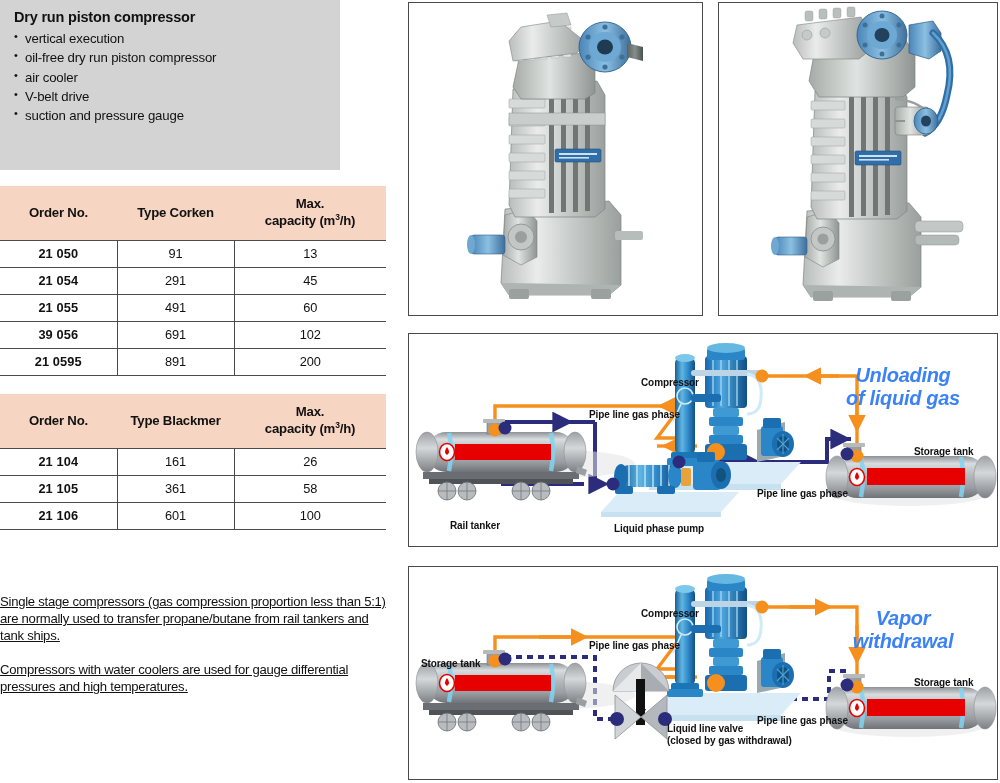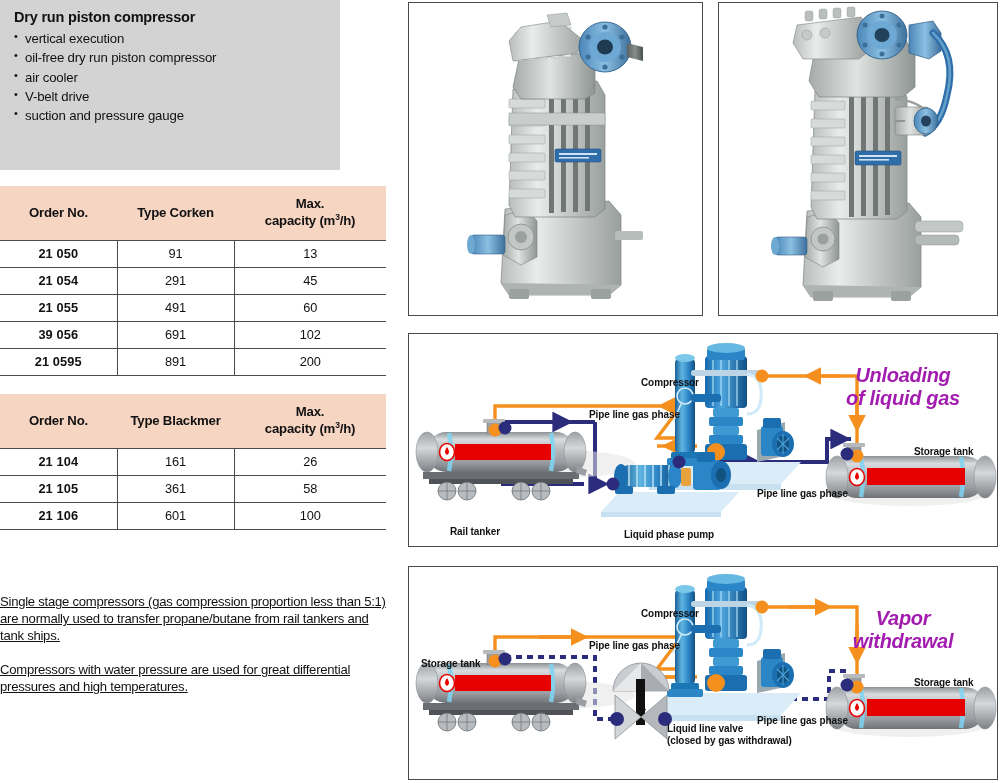--- a/index.html
+++ b/index.html
@@ -65,31 +65,31 @@
   .panel{position:absolute;border:1px solid #4a4a4a;background:#fff;box-sizing:border-box;}
   .photo-panel-1{left:408px;top:2px;width:295px;height:314px;}
   .photo-panel-2{left:718px;top:2px;width:280px;height:314px;}
   .diagram-panel-1{left:408px;top:333px;width:590px;height:214px;}
   .diagram-panel-2{left:408px;top:566px;width:590px;height:214px;}
 
   .panel-inner{position:absolute;left:0;top:0;width:100%;height:100%;overflow:hidden;}
 
   .diag-title{
     position:absolute;font-style:italic;font-weight:bold;
-    font-size:20px;color:#a21caf;text-align:center;line-height:1.15;
+    font-size:20px;color:#3b82f6;text-align:center;line-height:1.15;
     letter-spacing:-0.3px;
   }
   .d1-title{right:14px;top:30px;width:160px;}
   .d2-title{right:14px;top:40px;width:160px;}
 
   .lbl{
     position:absolute;font-size:10px;font-weight:bold;color:#111;
     letter-spacing:-0.1px;white-space:nowrap;line-height:1.22;
   }
-  .lbl.c{transform:translateX(-50%);margin-top:6px;}
+  .lbl.c{transform:translateX(-50%);}
 
   svg{display:block;}
 </style>
 </head>
 <body>
 
 <div class="page">
 
   <div class="feature-box">
     <div class="feature-title">Dry run piston compressor</div>
@@ -177,21 +177,21 @@
       <tr>
         <td class="order">21 106</td>
         <td>601</td>
         <td>100</td>
       </tr>
     </tbody>
   </table>
 
   <div class="notes">
     <p>Single stage compressors (gas compression proportion less than 5:1) are normally used to transfer propane/butane from rail tankers and tank ships.</p>
-    <p>Compressors with water pressure are used for great differential pressures and high temperatures.</p>
+    <p>Compressors with water coolers are used for gauge differential pressures and high temperatures.</p>
   </div>
 
   <div class="panel photo-panel-1">
     <div class="panel-inner">
       <svg width="293" height="312" viewBox="0 0 293 312">
         <defs>
           <linearGradient id="mtl1" x1="0" y1="0" x2="1" y2="0">
             <stop offset="0" stop-color="#b9bdbb"></stop>
               <stop offset="0.3" stop-color="#e9ecea"></stop>
             <stop offset="0.6" stop-color="#c6cac8"></stop>
@@ -535,21 +535,21 @@
       </svg>
 
       <div class="diag-title d1-title">
         <span>Unloading</span><br>
         <span>of liquid gas</span>
       </div>
       <div class="lbl" style="left:232px;top:43px;">Compressor</div>
       <div class="lbl" style="left:180px;top:75px;">Pipe line gas phase</div>
       <div class="lbl" style="left:348px;top:154px;">Pipe line gas phase</div>
       <div class="lbl c" style="left:66px;top:186px;">Rail tanker</div>
-      <div class="lbl c" style="left:260px;top:189px;">Liquid phase pump</div>
+      <div class="lbl c" style="left:250px;top:189px;">Liquid phase pump</div>
       <div class="lbl" style="left:505px;top:112px;">Storage tank</div>
     </div>
   </div>
 
   <div class="panel diagram-panel-2">
     <div class="panel-inner">
       <svg width="588" height="212" viewBox="0 0 588 212">
         <rect x="0" y="0" width="588" height="212" fill="#ffffff"></rect>
 
         <polyline points="86,112 86,70 272,70" fill="none" stroke="#f5901e" stroke-width="3.4"></polyline>

